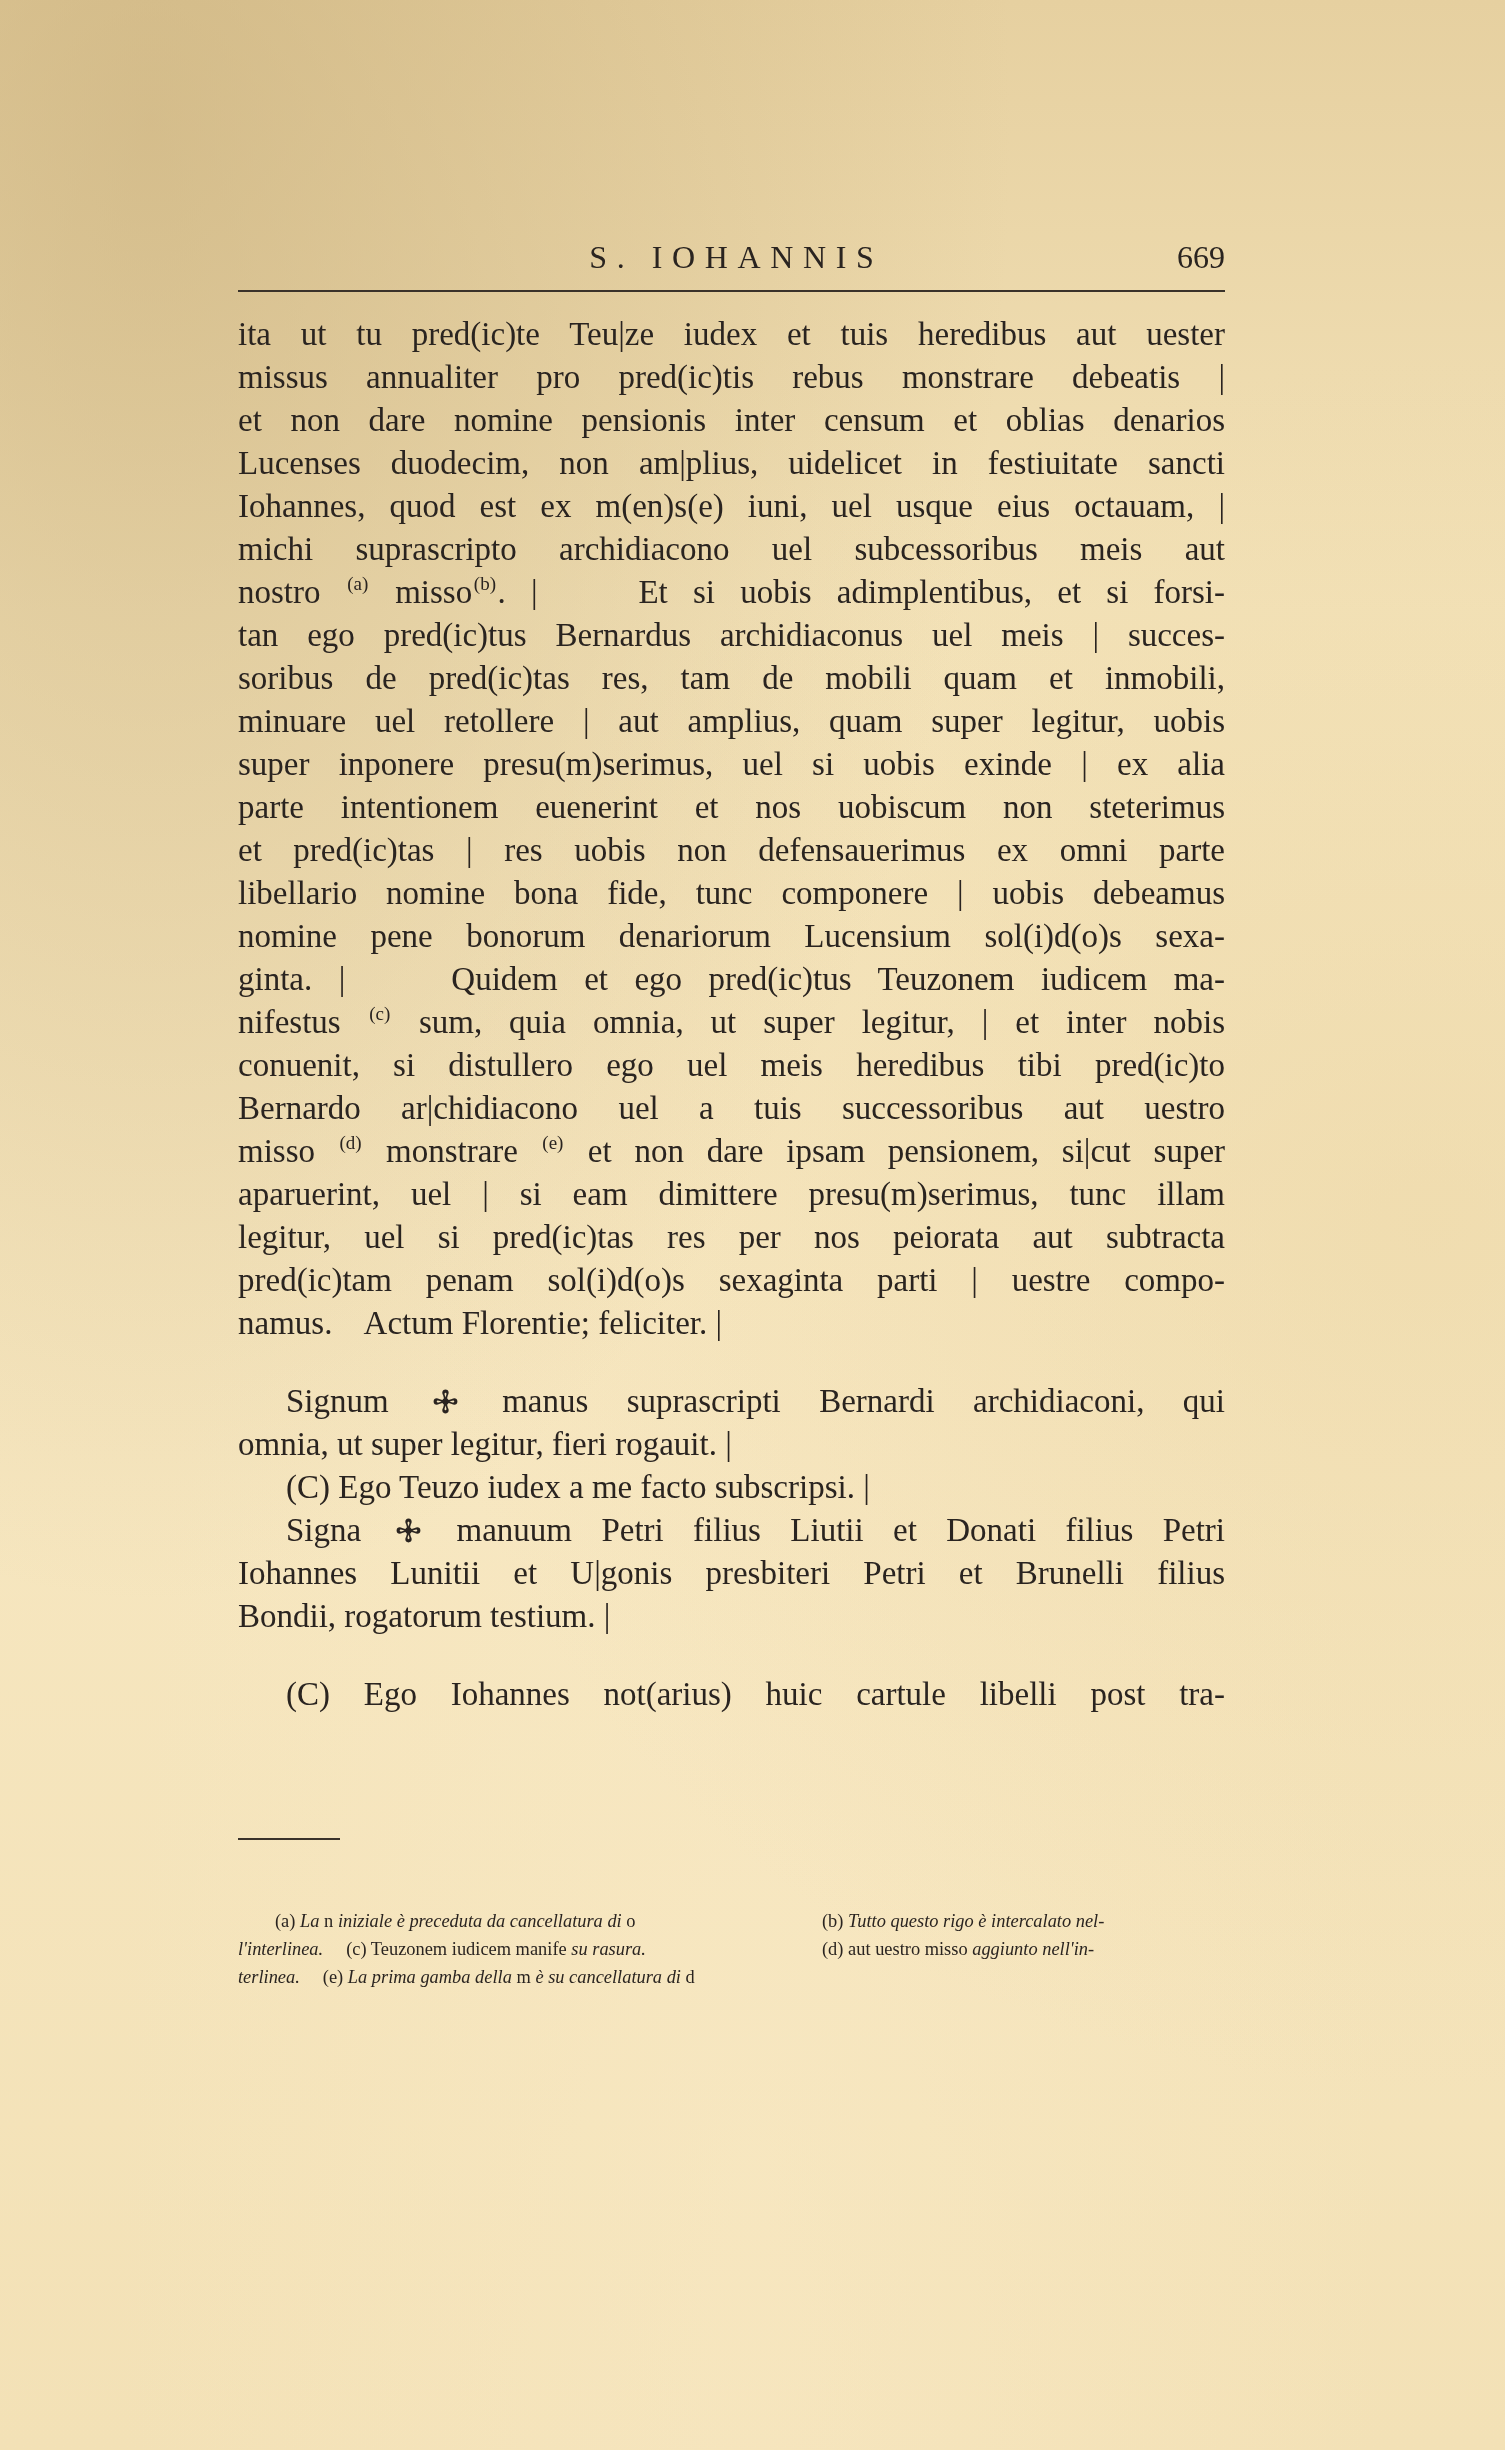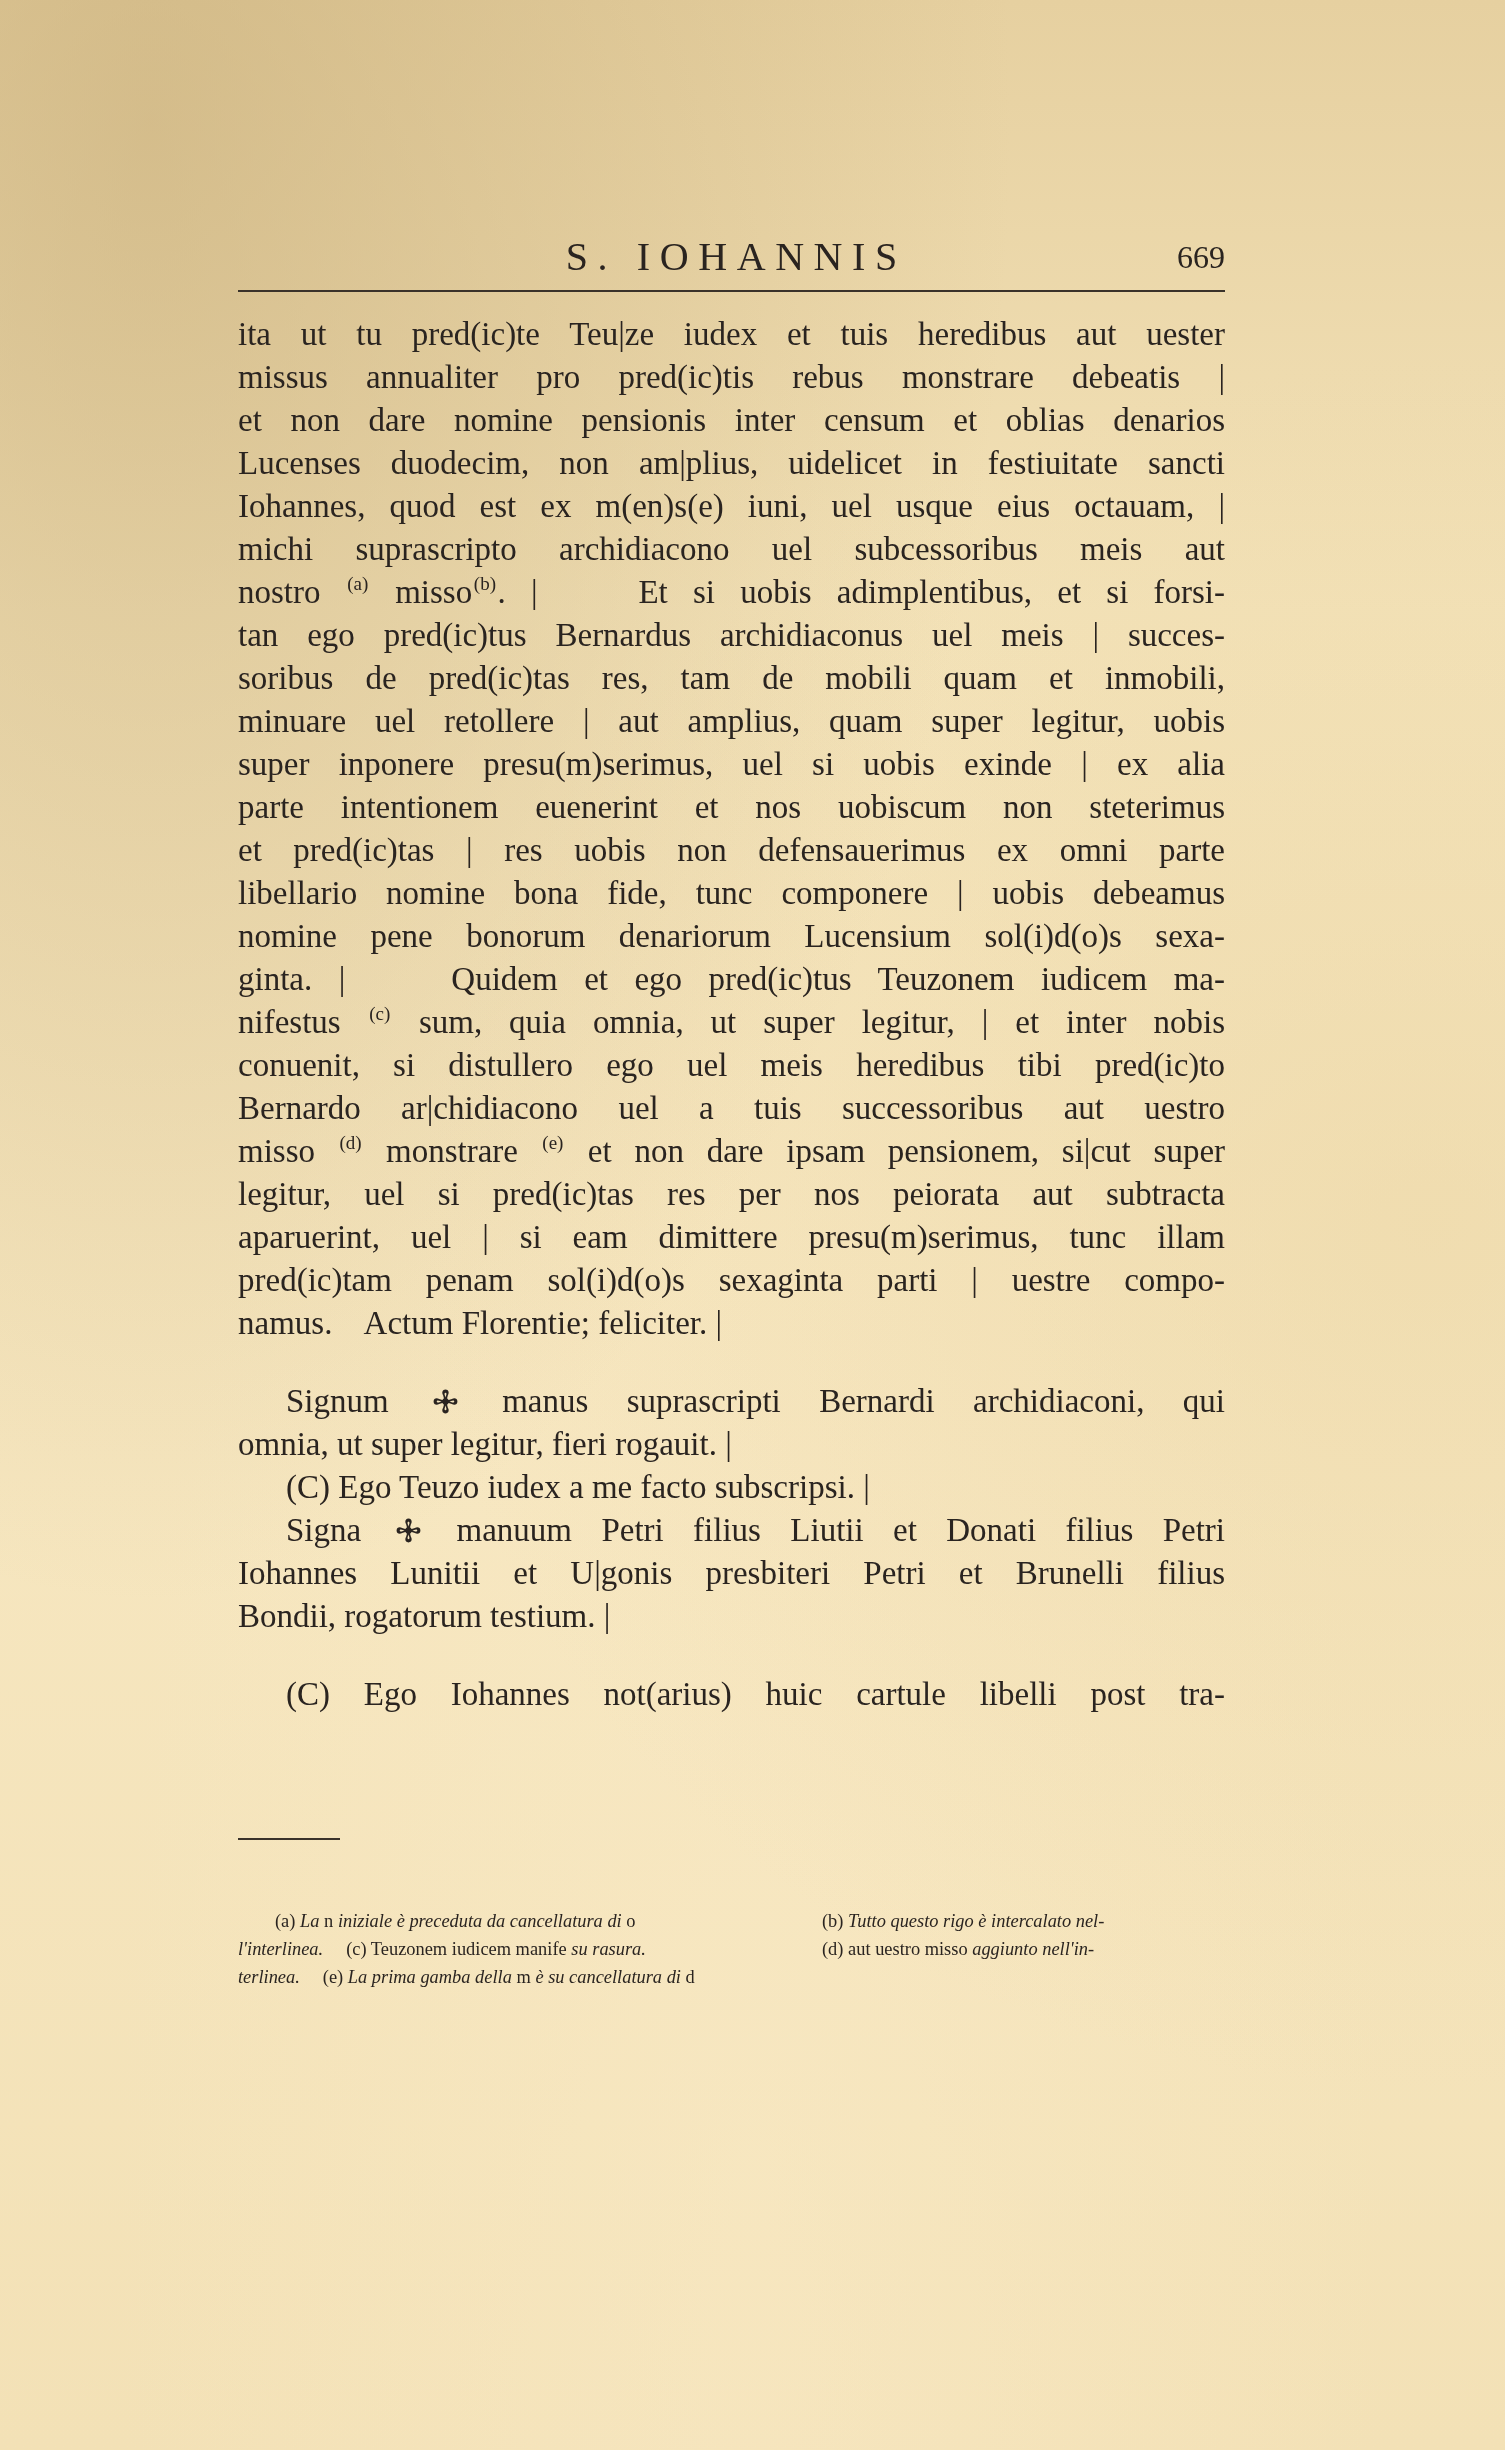--- a/index.html
+++ b/index.html
@@ -31,21 +31,21 @@
     top: 237px;
     left: 238px;
     width: 987px;
     height: 40px;
   }
   .running-title {
     position: absolute;
     left: 0; right: 0;
     top: 0;
     text-align: center;
-    font-size: 40px;
+    font-size: 32px;
     letter-spacing: 9.6px;
     padding-left: 9.6px;
     line-height: 40px;
   }
   .page-number {
     position: absolute;
     right: 0;
     top: 0;
     font-size: 32px;
     line-height: 40px;
@@ -165,22 +165,22 @@
       </span>
       <span class="line">conuenit, si distullero ego uel meis heredibus tibi pred(ic)to</span>
       <span class="line">Bernardo ar|chidiacono uel a tuis successoribus aut uestro</span>
       <span class="line">
         <span>misso</span>
         <sup class="fn">(d)</sup>
         <span>monstrare</span>
         <sup class="fn">(e)</sup>
         <span>et non dare ipsam pensionem, si|cut super</span>
       </span>
+      <span class="line">aparuerint, uel | si eam dimittere presu(m)serimus, tunc illam</span>
       <span class="line">legitur, uel si pred(ic)tas res per nos peiorata aut subtracta</span>
-      <span class="line">aparuerint, uel | si eam dimittere presu(m)serimus, tunc illam</span>
       <span class="line">pred(ic)tam penam sol(i)d(o)s sexaginta parti | uestre compo-</span>
       <span class="line last" style="white-space:pre">namus.    Actum Florentie; feliciter. |</span>
     </div>
 
     <div class="para-gap"></div>
 
     <div>
       <span class="line indent">
         <span>Signum</span>
         <svg class="cross" viewBox="0 0 34 34">

